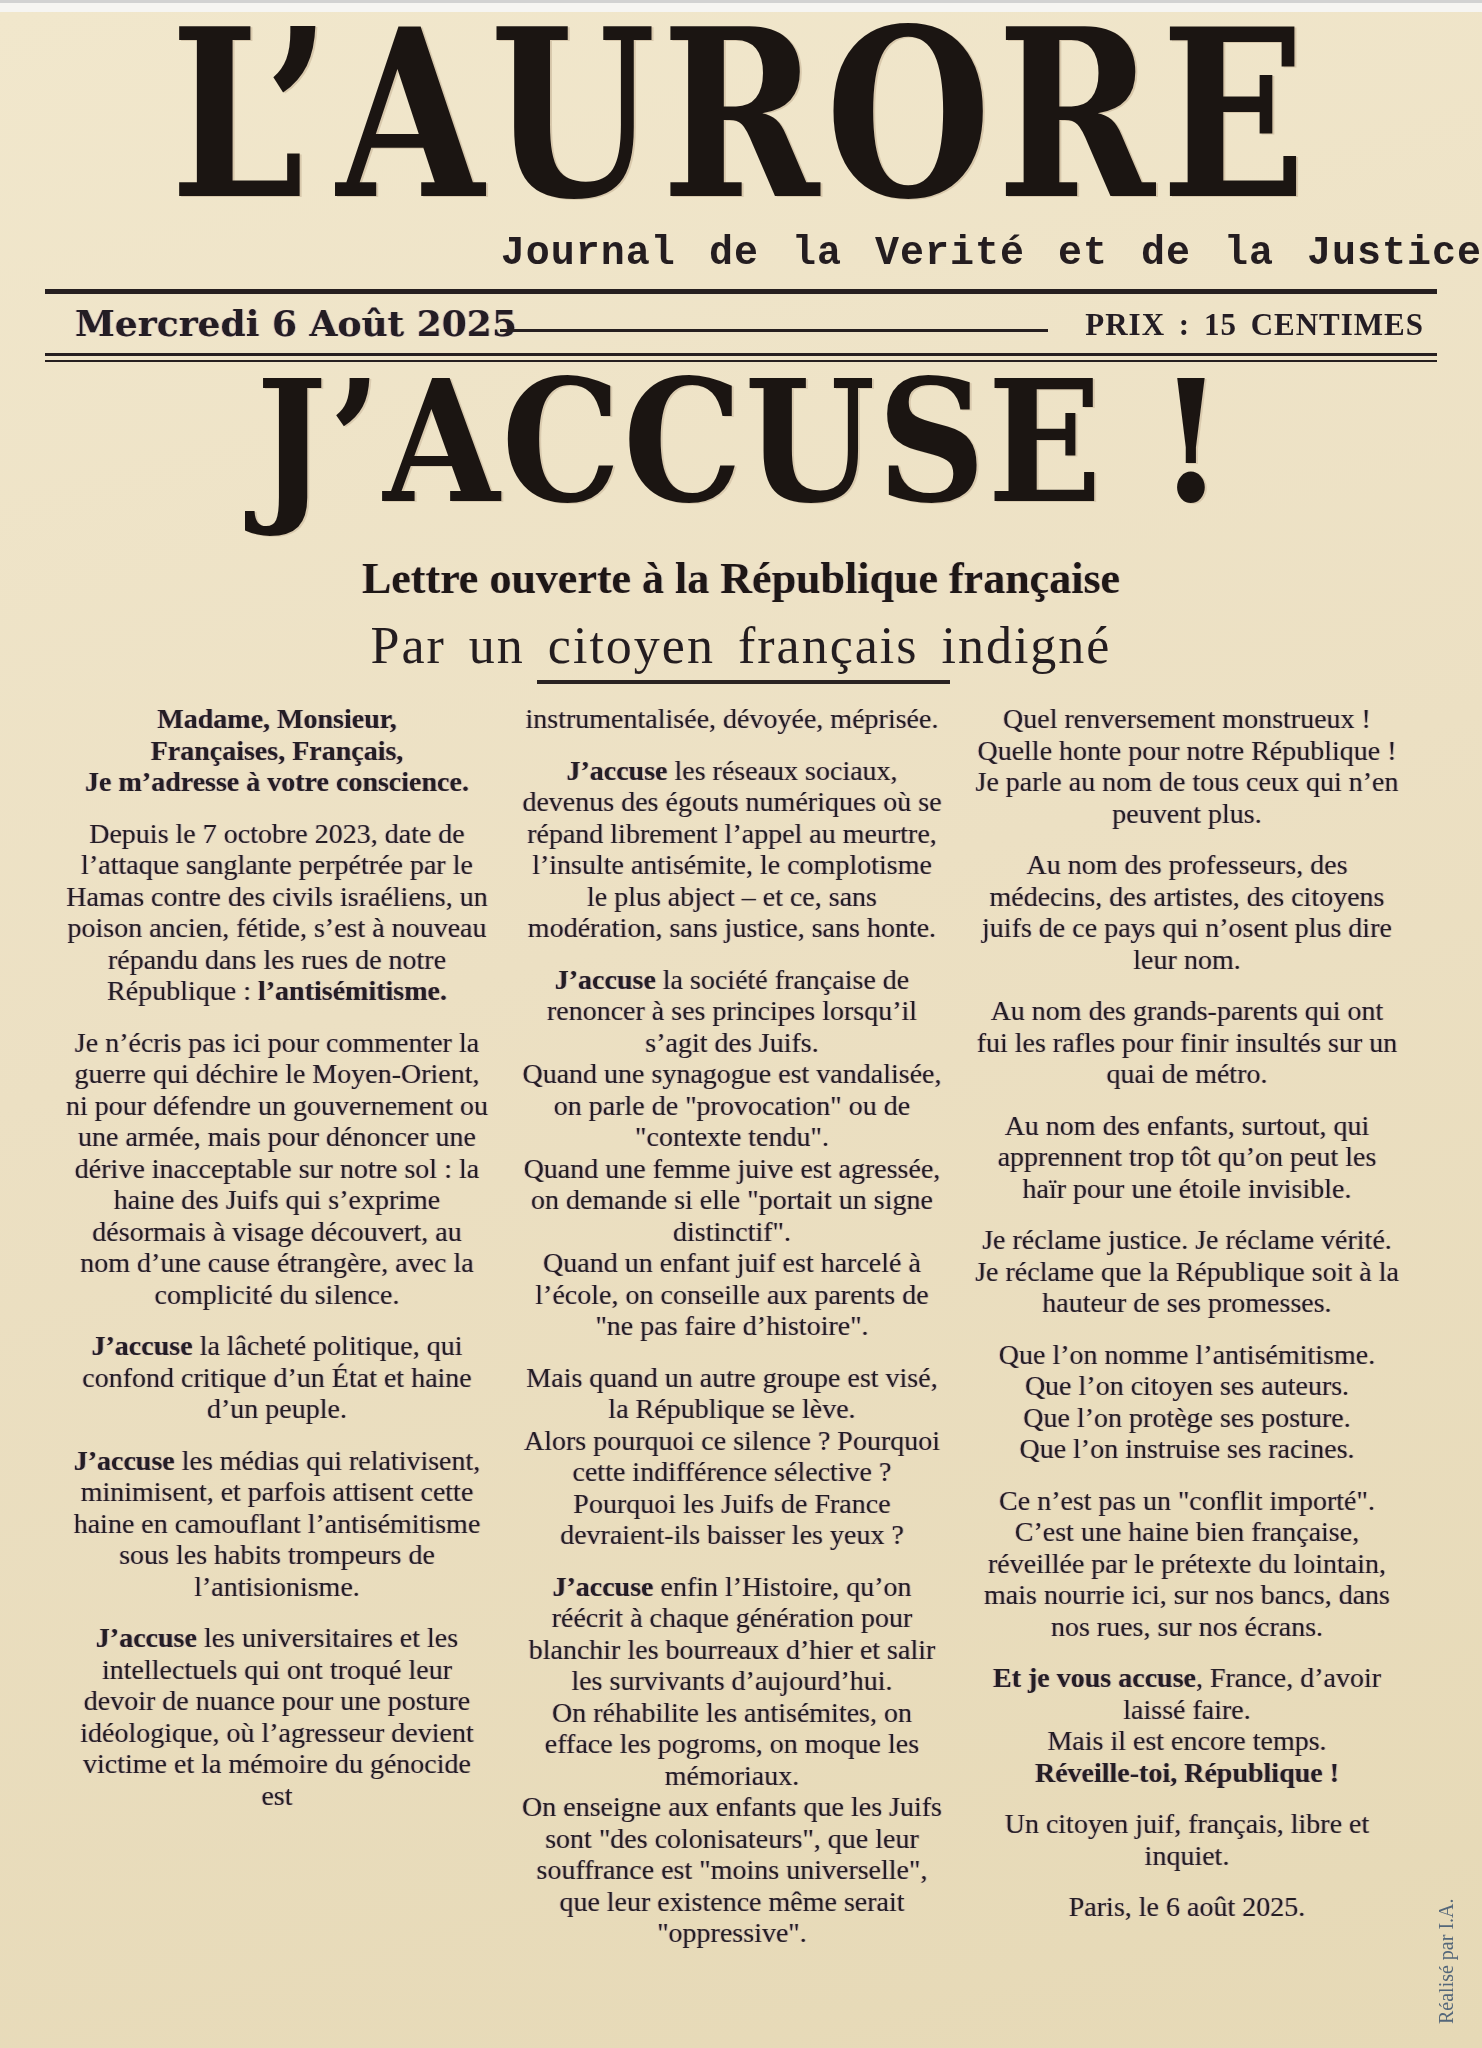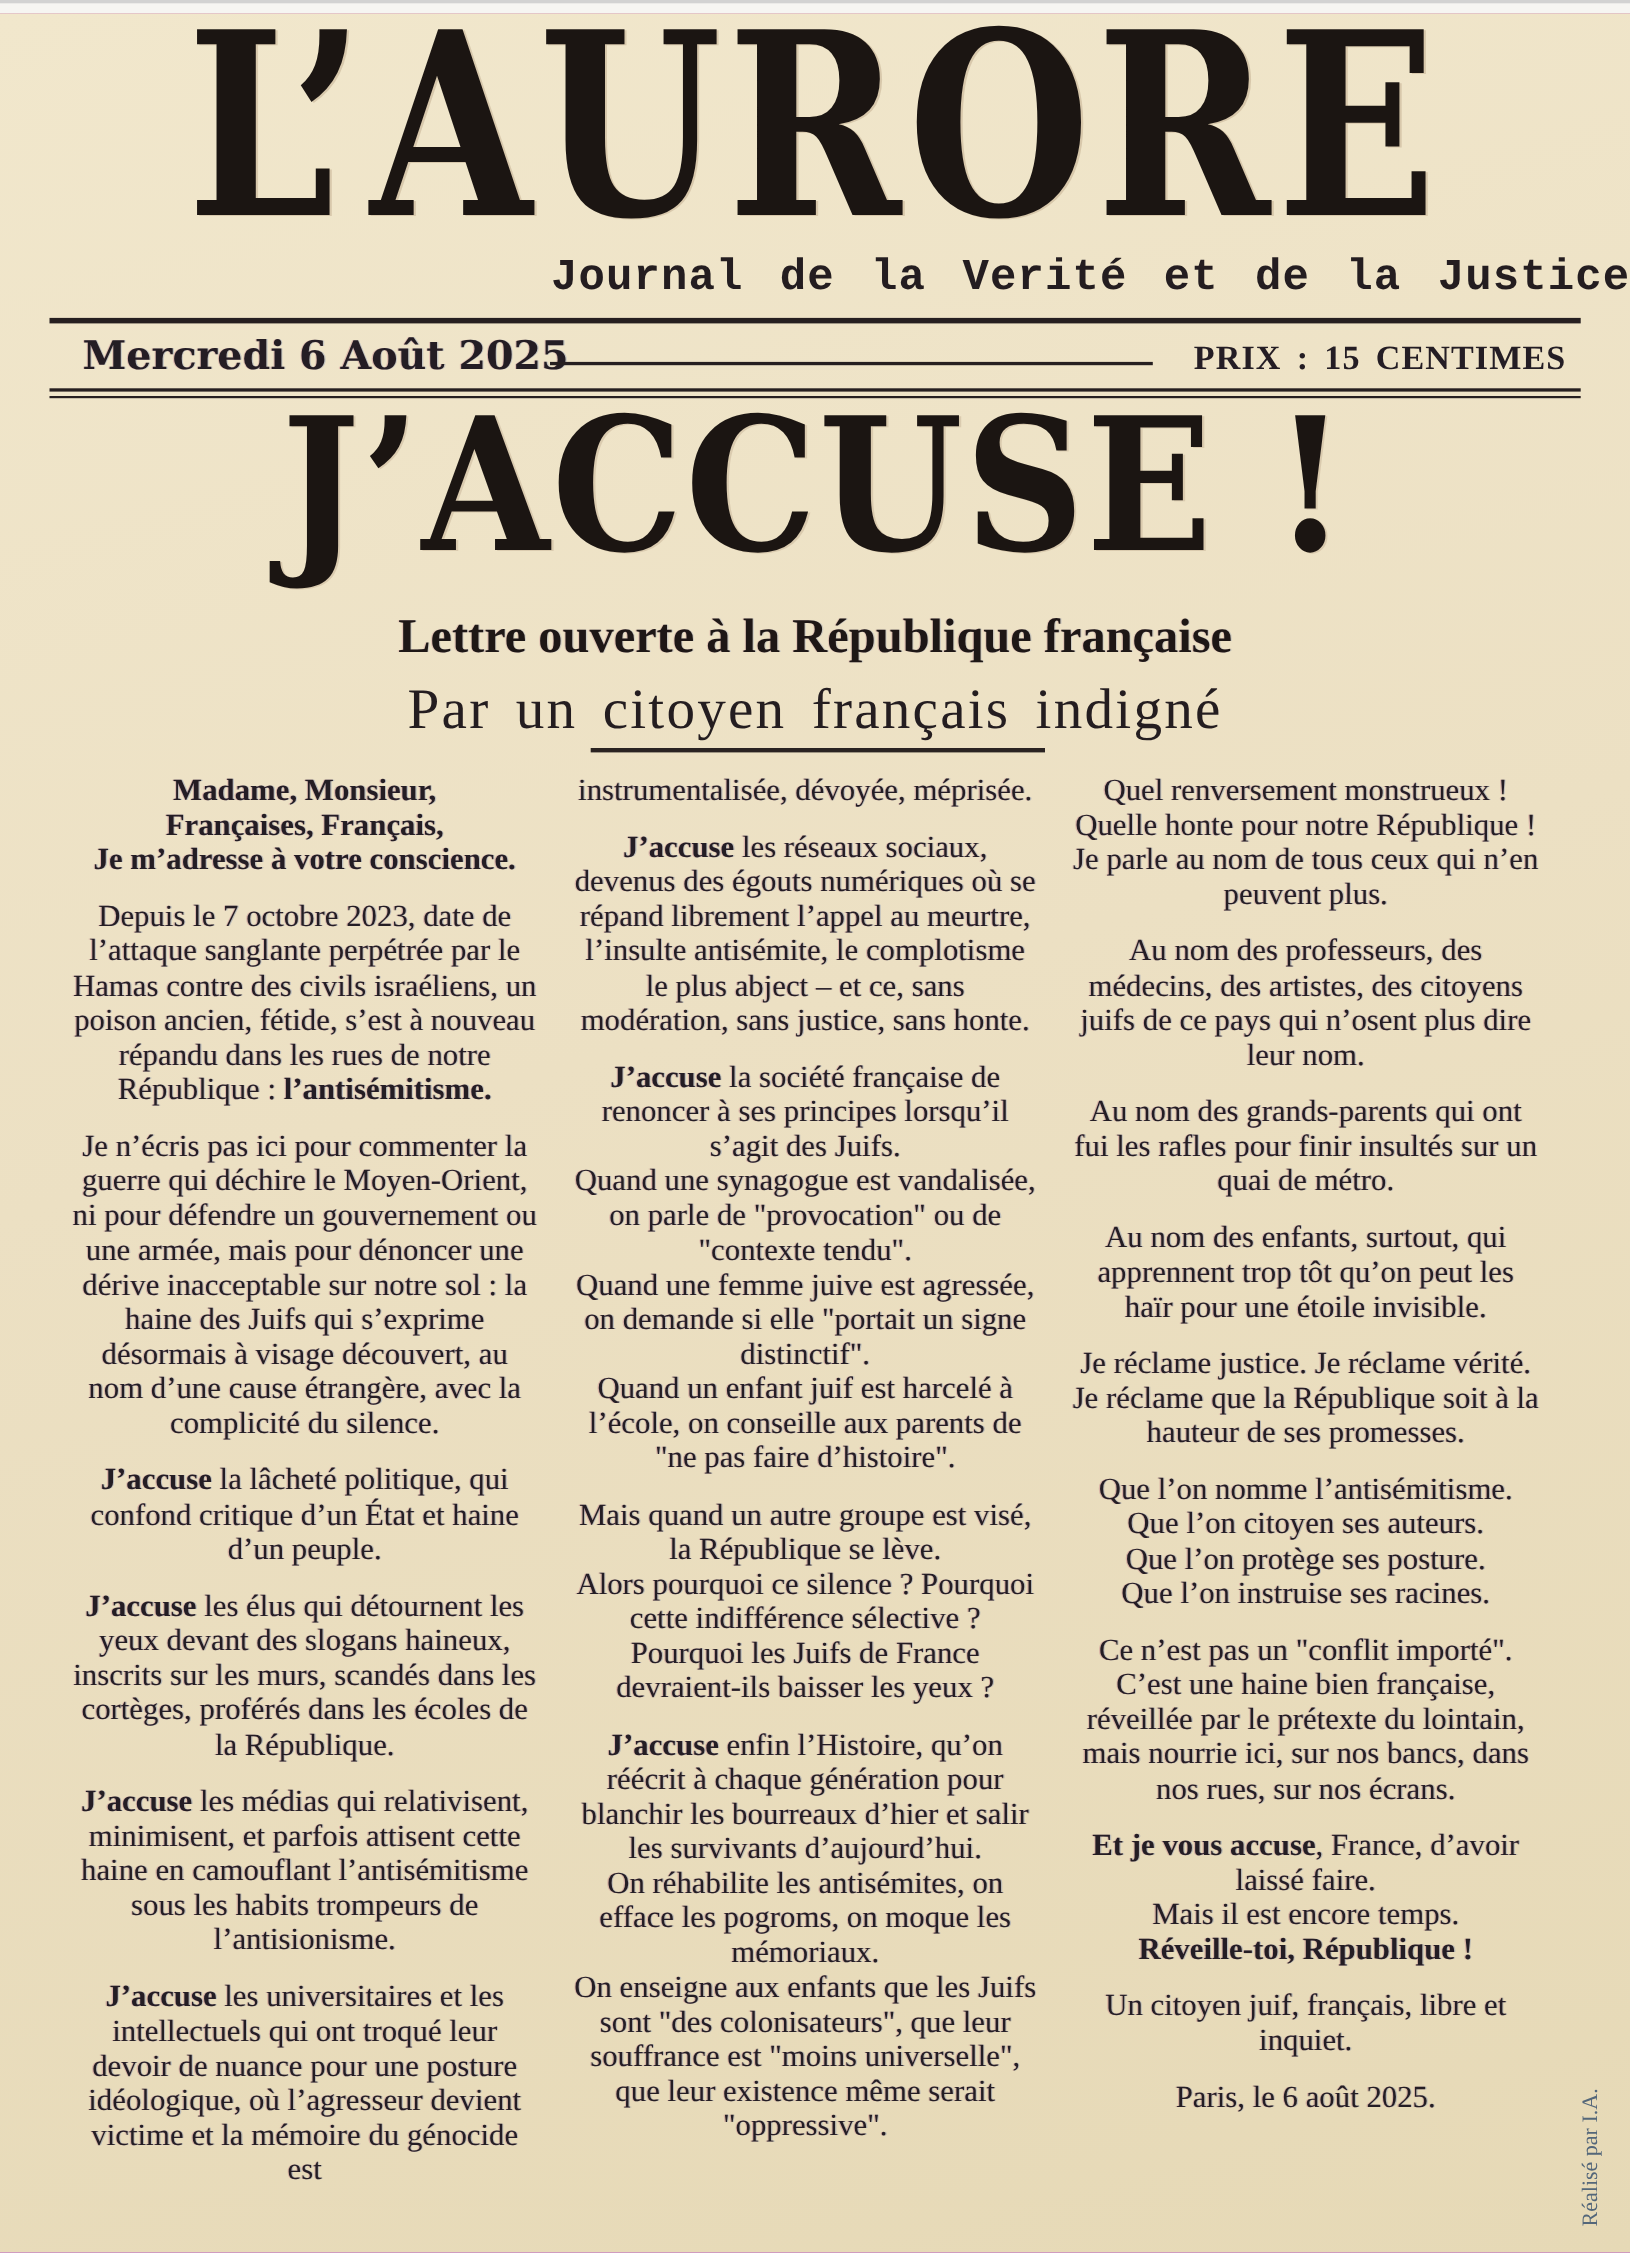--- a/index.html
+++ b/index.html
@@ -105,21 +105,20 @@
     <h2 class="headline">J’ACCUSE !</h2>
     <div class="subheadline">Lettre ouverte à la République française</div>
     <div class="byline">Par un citoyen français indigné</div>
     <div class="byline-rule"></div>
 
     <div class="col col-1">
         <p><strong>Madame, Monsieur,</strong><br><strong>Françaises, Français,</strong><br><strong>Je m’adresse à votre conscience.</strong></p>
         <p><span>Depuis le 7 octobre 2023, date de l’attaque sanglante perpétrée par le Hamas contre des civils israéliens, un poison ancien, fétide, s’est à nouveau répandu dans les rues de notre République : </span><strong>l’antisémitisme.</strong></p>
         <p><span>Je n’écris pas ici pour commenter la guerre qui déchire le Moyen-Orient, ni pour défendre un gouvernement ou une armée, mais pour dénoncer une dérive inacceptable sur notre sol : la haine des Juifs qui s’exprime désormais à visage découvert, au nom d’une cause étrangère, avec la complicité du silence.</span></p>
         <p><strong>J’accuse</strong><span> la lâcheté politique, qui confond critique d’un État et haine d’un peuple.</span></p>
-        <p><strong>J’accuse</strong><span> les élus qui détournent les yeux devant des slogans haineux, inscrits sur les murs, scandés dans les cortèges, proférés dans les écoles de la République.</span></p>
         <p><strong>J’accuse</strong><span> les médias qui relativisent, minimisent, et parfois attisent cette haine en camouflant l’antisémitisme sous les habits trompeurs de l’antisionisme.</span></p>
         <p><strong>J’accuse</strong><span> les universitaires et les intellectuels qui ont troqué leur devoir de nuance pour une posture idéologique, où l’agresseur devient victime et la mémoire du génocide est</span></p>
       </div>
     <div class="col col-2">
         <p><span>instrumentalisée, dévoyée, méprisée.</span></p>
         <p><strong>J’accuse</strong><span> les réseaux sociaux, devenus des égouts numériques où se répand librement l’appel au meurtre, l’insulte antisémite, le complotisme le plus abject – et ce, sans modération, sans justice, sans honte.</span></p>
         <p><strong>J’accuse</strong><span> la société française de renoncer à ses principes lorsqu’il s’agit des Juifs.</span><br><span>Quand une synagogue est vandalisée, on parle de "provocation" ou de "contexte tendu".</span><br><span>Quand une femme juive est agressée, on demande si elle "portait un signe distinctif".</span><br><span>Quand un enfant juif est harcelé à l’école, on conseille aux parents de "ne pas faire d’histoire".</span></p>
         <p><span>Mais quand un autre groupe est visé, la République se lève.</span><br><span>Alors pourquoi ce silence ? Pourquoi cette indifférence sélective ?</span><br><span>Pourquoi les Juifs de France devraient-ils baisser les yeux ?</span></p>
         <p><strong>J’accuse</strong><span> enfin l’Histoire, qu’on réécrit à chaque génération pour blanchir les bourreaux d’hier et salir les survivants d’aujourd’hui.</span><br><span>On réhabilite les antisémites, on efface les pogroms, on moque les mémoriaux.</span><br><span>On enseigne aux enfants que les Juifs sont "des colonisateurs", que leur souffrance est "moins universelle", que leur existence même serait "oppressive".</span></p>
       </div>

